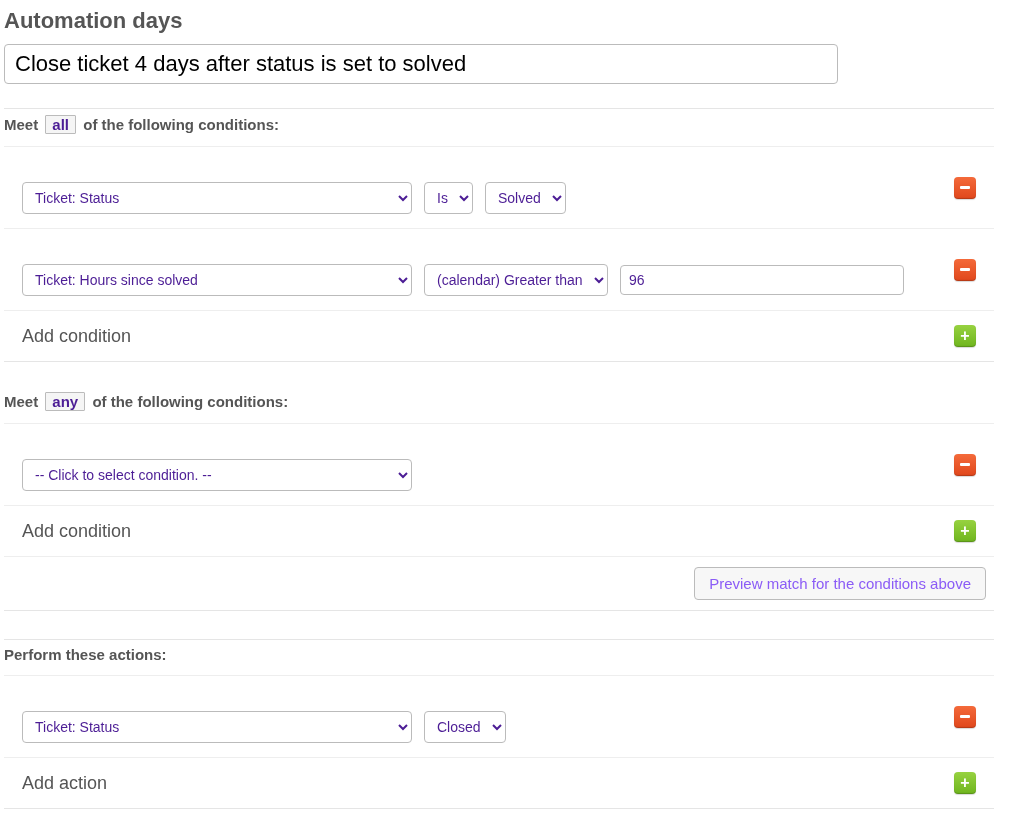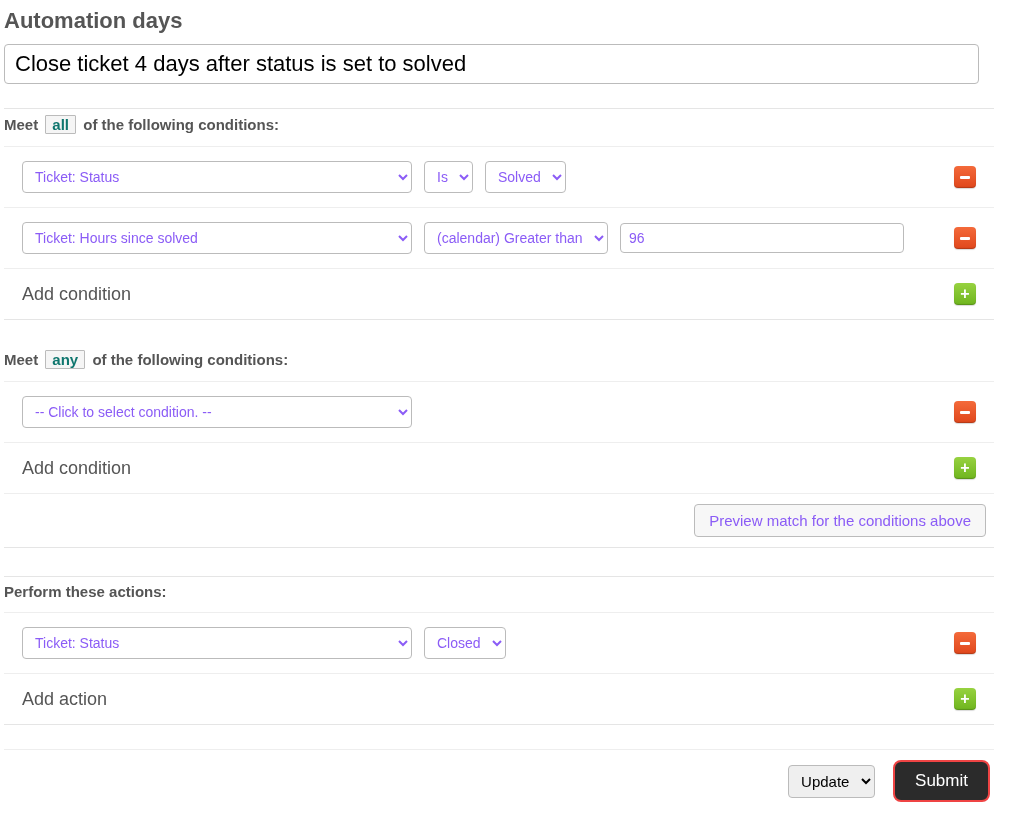--- a/index.html
+++ b/index.html
@@ -11,21 +11,21 @@
     font-size: 15px;
     background: #fff;
   }
   .page-title {
     font-size: 22px;
     font-weight: 700;
     color: #555;
     margin: 4px 0 10px 0;
   }
   .title-input {
-    width: 975px;
+    width: 834px;
     max-width: 100%;
     font-size: 22px;
     padding: 6px 10px;
     border: 1px solid #bbb;
     border-radius: 4px;
   }
   .section {
     border-top: 1px solid #e5e5e5;
     border-bottom: 1px solid #e5e5e5;
     margin-top: 24px;
@@ -36,38 +36,39 @@
     color: #555;
     padding: 6px 0 12px 0;
   }
   .chip {
     display: inline-block;
     border: 1px solid #bbb;
     background: #f5f5f5;
     padding: 0px 6px;
     margin: 0 3px;
     font-weight: 700;
-    color: #0f766e;
+    color: #4c1d95;
     border-radius: 1px;
   }
   .rows-wrap { width: 990px; max-width: 100%; }
   .row {
     display: flex;
     align-items: center;
     gap: 12px;
     padding: 14px 18px;
     border-top: 1px solid #eee;
   }
   .row select, .row input[type=text] {
     font-size: 14px;
     padding: 6px 8px;
     border: 1px solid #bbb;
     border-radius: 4px;
     background: #fff;
-    color: #8b5cf6;
+    color: #4c1d95;
+    margin-top: 21px;
   }
   .sel-field { width: 390px; }
   .spacer { flex: 1; }
   .icon-btn {
     width: 22px;
     height: 22px;
     border-radius: 4px;
     display: flex;
     align-items: center;
     justify-content: center;

